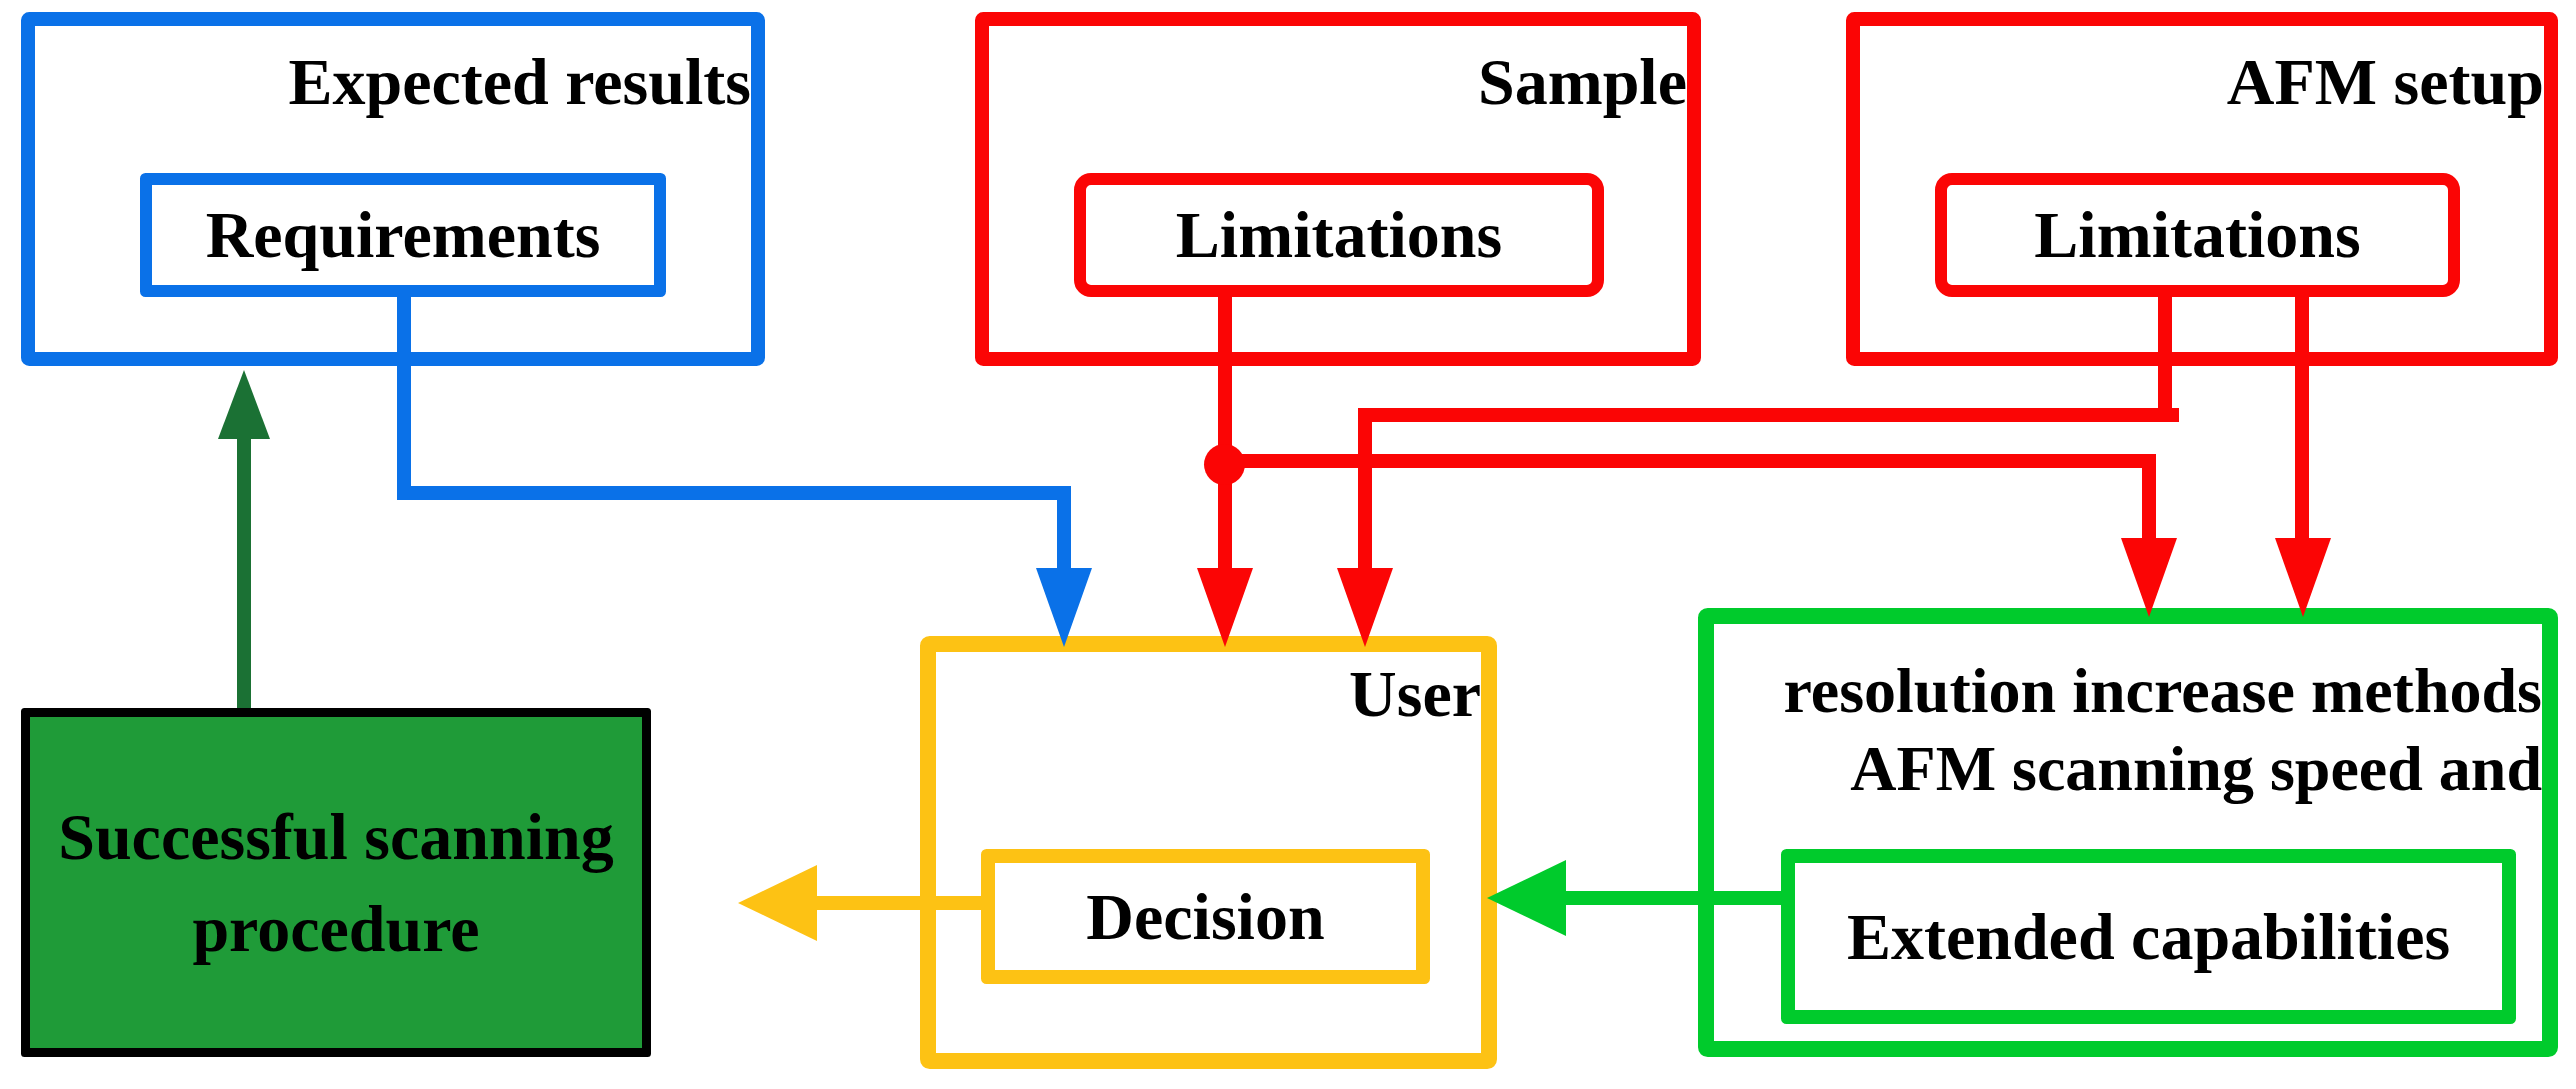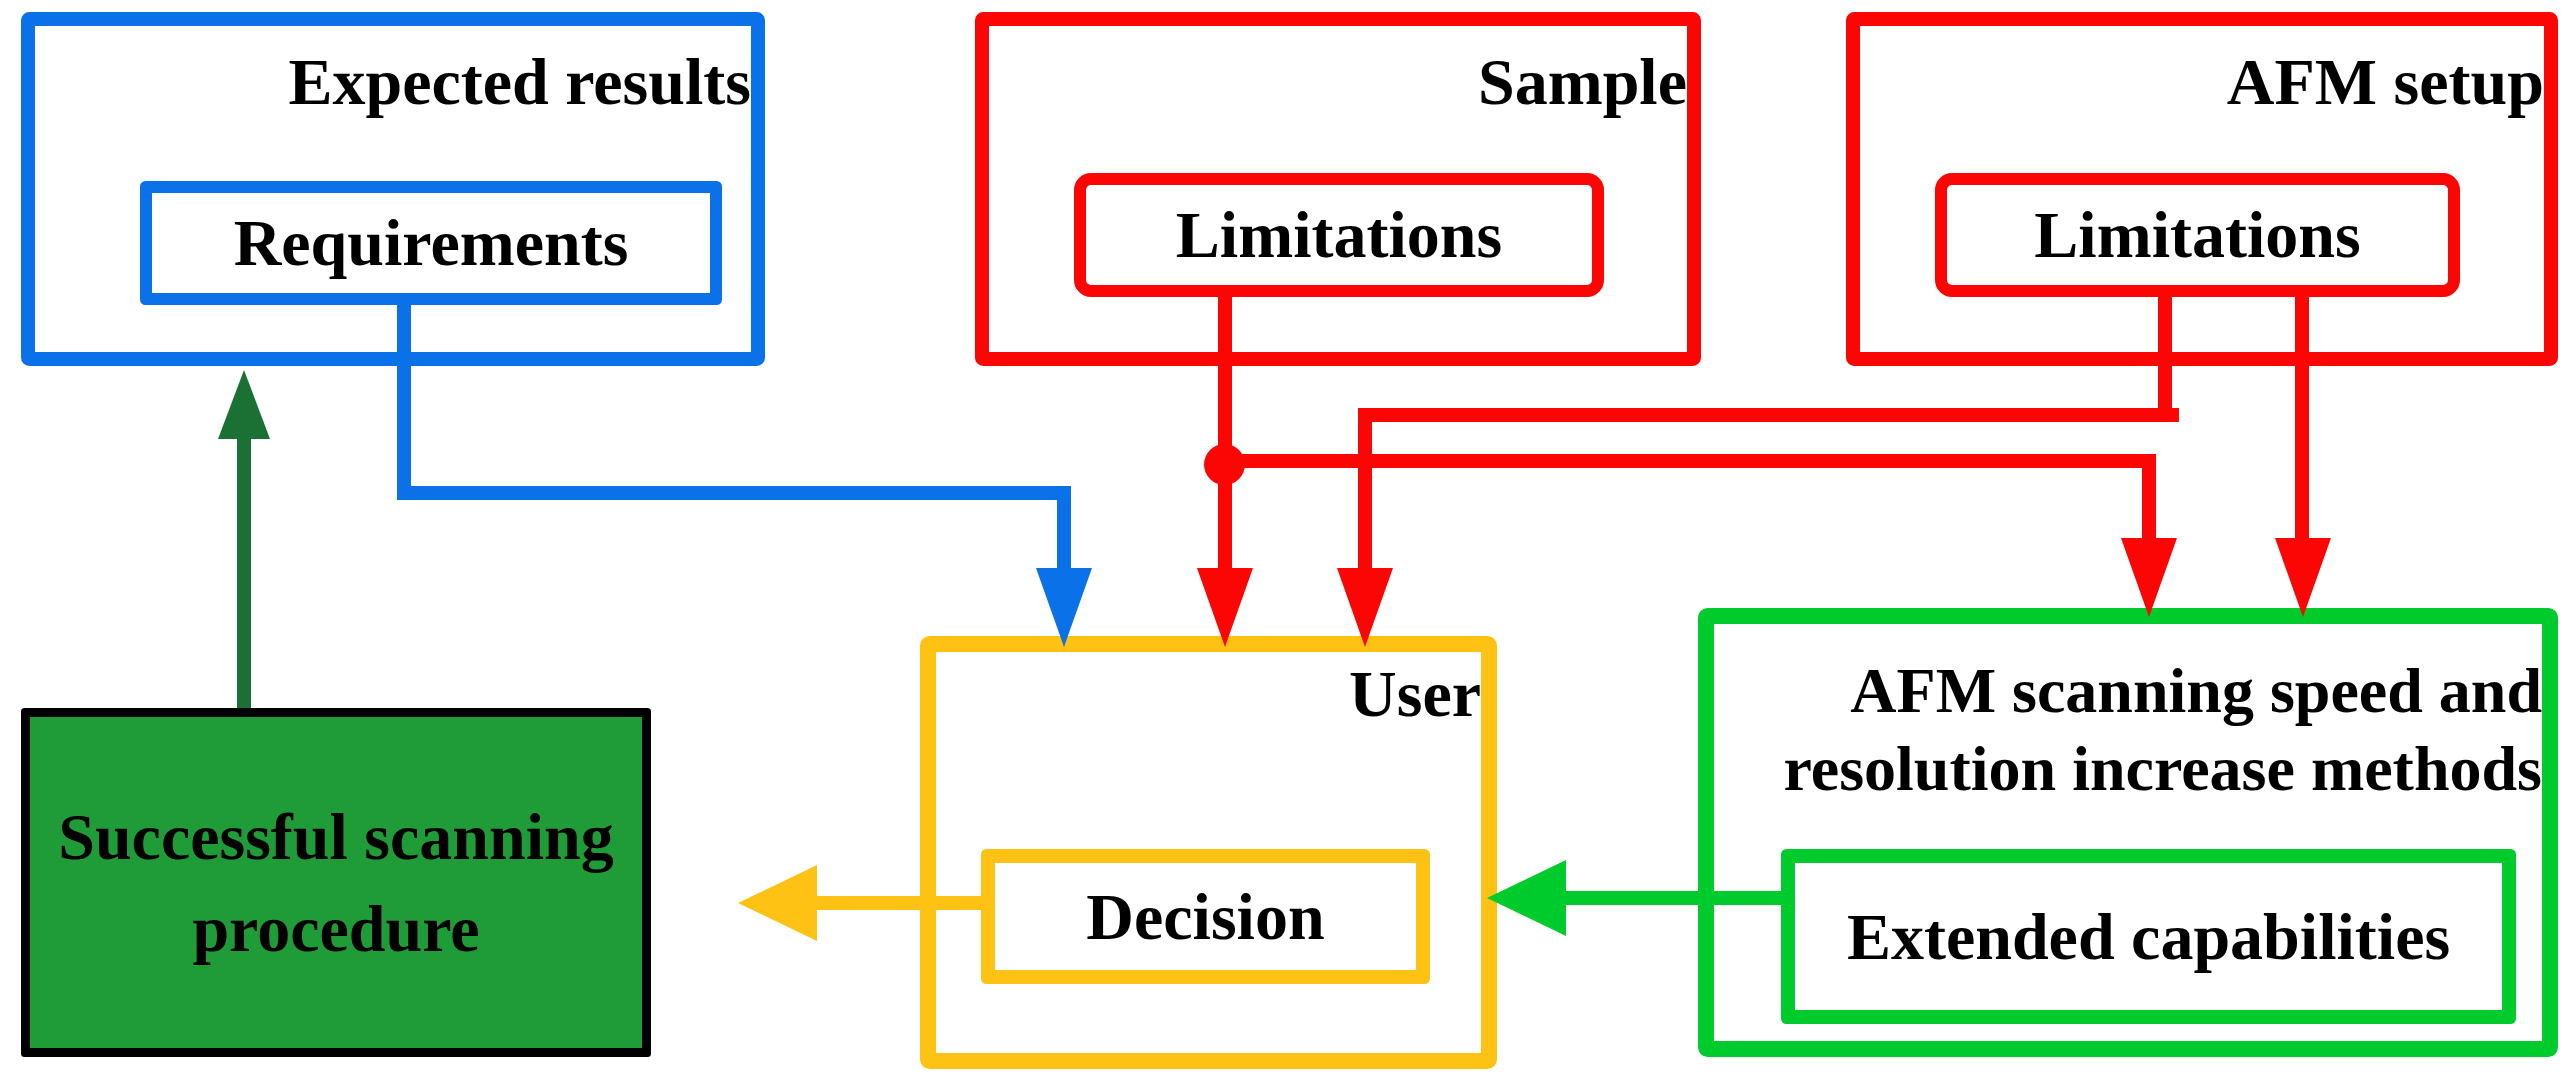--- a/index.html
+++ b/index.html
@@ -44,21 +44,21 @@
   .ah-left.orange{border-right-color:var(--orange);}
   .ah-left.green{border-right-color:var(--green);}
 </style>
 </head>
 <body>
 
 <div class="box blue" style="left:21px;top:12.4px;width:744px;height:354px;">
   <div class="box-title">Expected results</div>
 </div>
 
-<div class="box blue inner" style="left:140px;top:181px;width:582px;height:124px;">
+<div class="box blue inner" style="left:140px;top:173px;width:526px;height:124px;">
   <div class="center-label">Requirements</div>
 </div>
 
 <div class="box red" style="left:975px;top:12.4px;width:726px;height:354px;">
   <div class="box-title">Sample</div>
 </div>
 
 <div class="box red inner" style="left:1074px;top:173px;width:530px;height:124px;">
   <div class="center-label">Limitations</div>
 </div>
@@ -74,22 +74,22 @@
 <div class="box orange" style="left:920px;top:636px;width:577px;height:433px;">
   <div class="box-title tight">User</div>
 </div>
 
 <div class="box orange inner" style="left:981px;top:849px;width:449px;height:135px;">
   <div class="center-label">Decision</div>
 </div>
 
 <div class="box green" style="left:1698px;top:608px;width:860px;height:449px;">
   <div class="box-title two-line">
+    <div>resolution increase methods</div>
     <div>AFM scanning speed and</div>
-    <div>resolution increase methods</div>
   </div>
 </div>
 
 <div class="box green inner" style="left:1781px;top:849px;width:735px;height:175px;">
   <div class="center-label">Extended capabilities</div>
 </div>
 
 <div class="box" id="box-successful" style="left:21px;top:708px;width:630px;height:349px;">
   <div>Successful scanning</div>
   <div>procedure</div>

